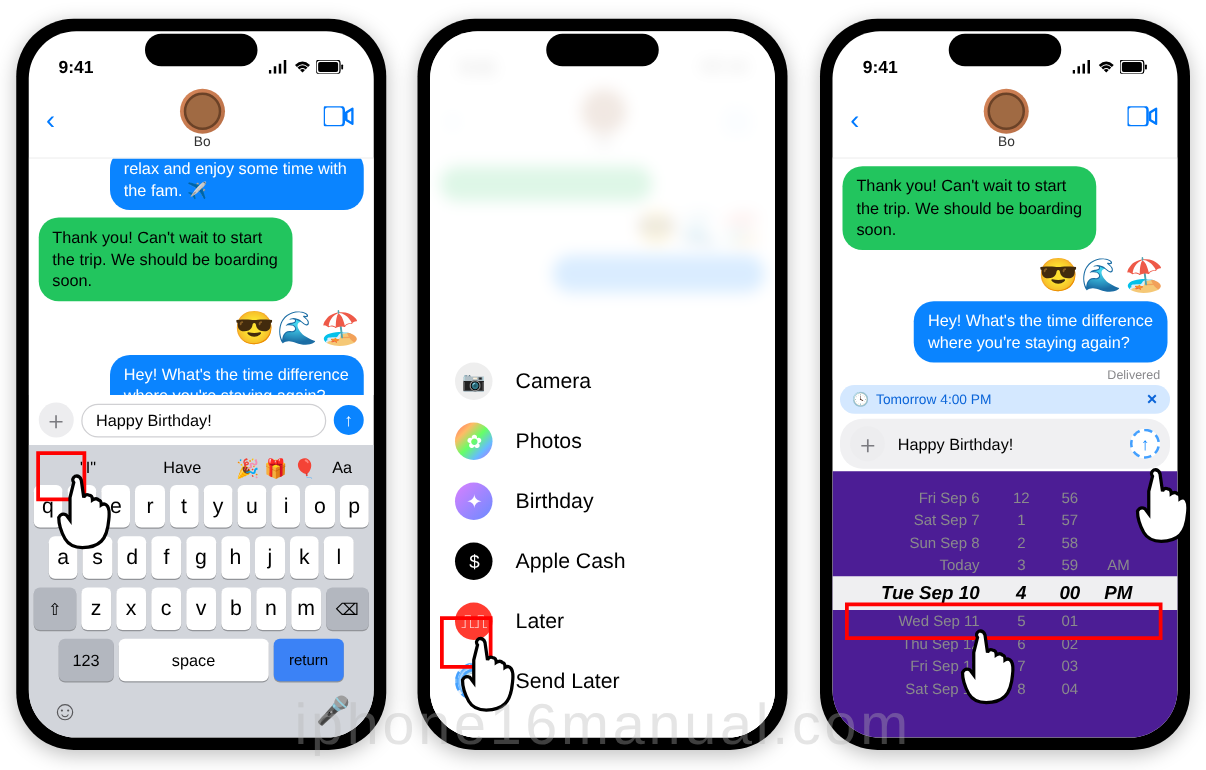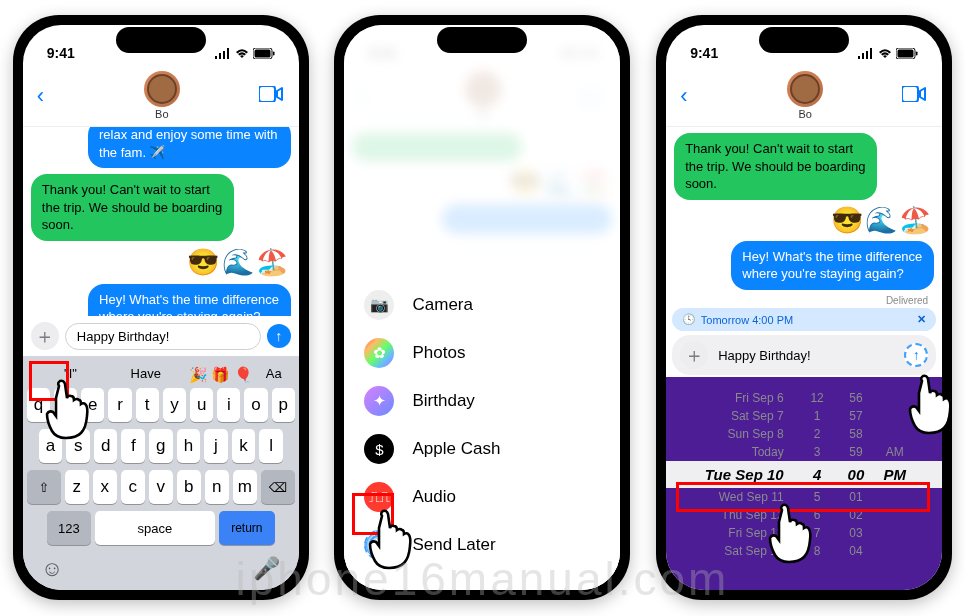--- a/index.html
+++ b/index.html
@@ -468,21 +468,21 @@
           <div class="menu-item">
               <div class="menu-icon mi-stickers">✦</div>
               <span>Birthday</span>
             </div>
           <div class="menu-item">
               <div class="menu-icon mi-cash">$</div>
               <span>Apple Cash</span>
             </div>
           <div class="menu-item">
               <div class="menu-icon mi-audio">⎍⎍</div>
-              <span>Audio</span>
+              <span>Later</span>
             </div>
           <div class="menu-item">
               <div class="menu-icon mi-later">🕓</div>
               <span>Send Later</span>
             </div>
         </div>
       </div>
     </div>
     <div class="redbox" style="left:18px;top:478px;width:42px;height:42px"></div>
     <svg class="pointer" style="left:30px;top:493px" viewBox="0 0 52 66">

